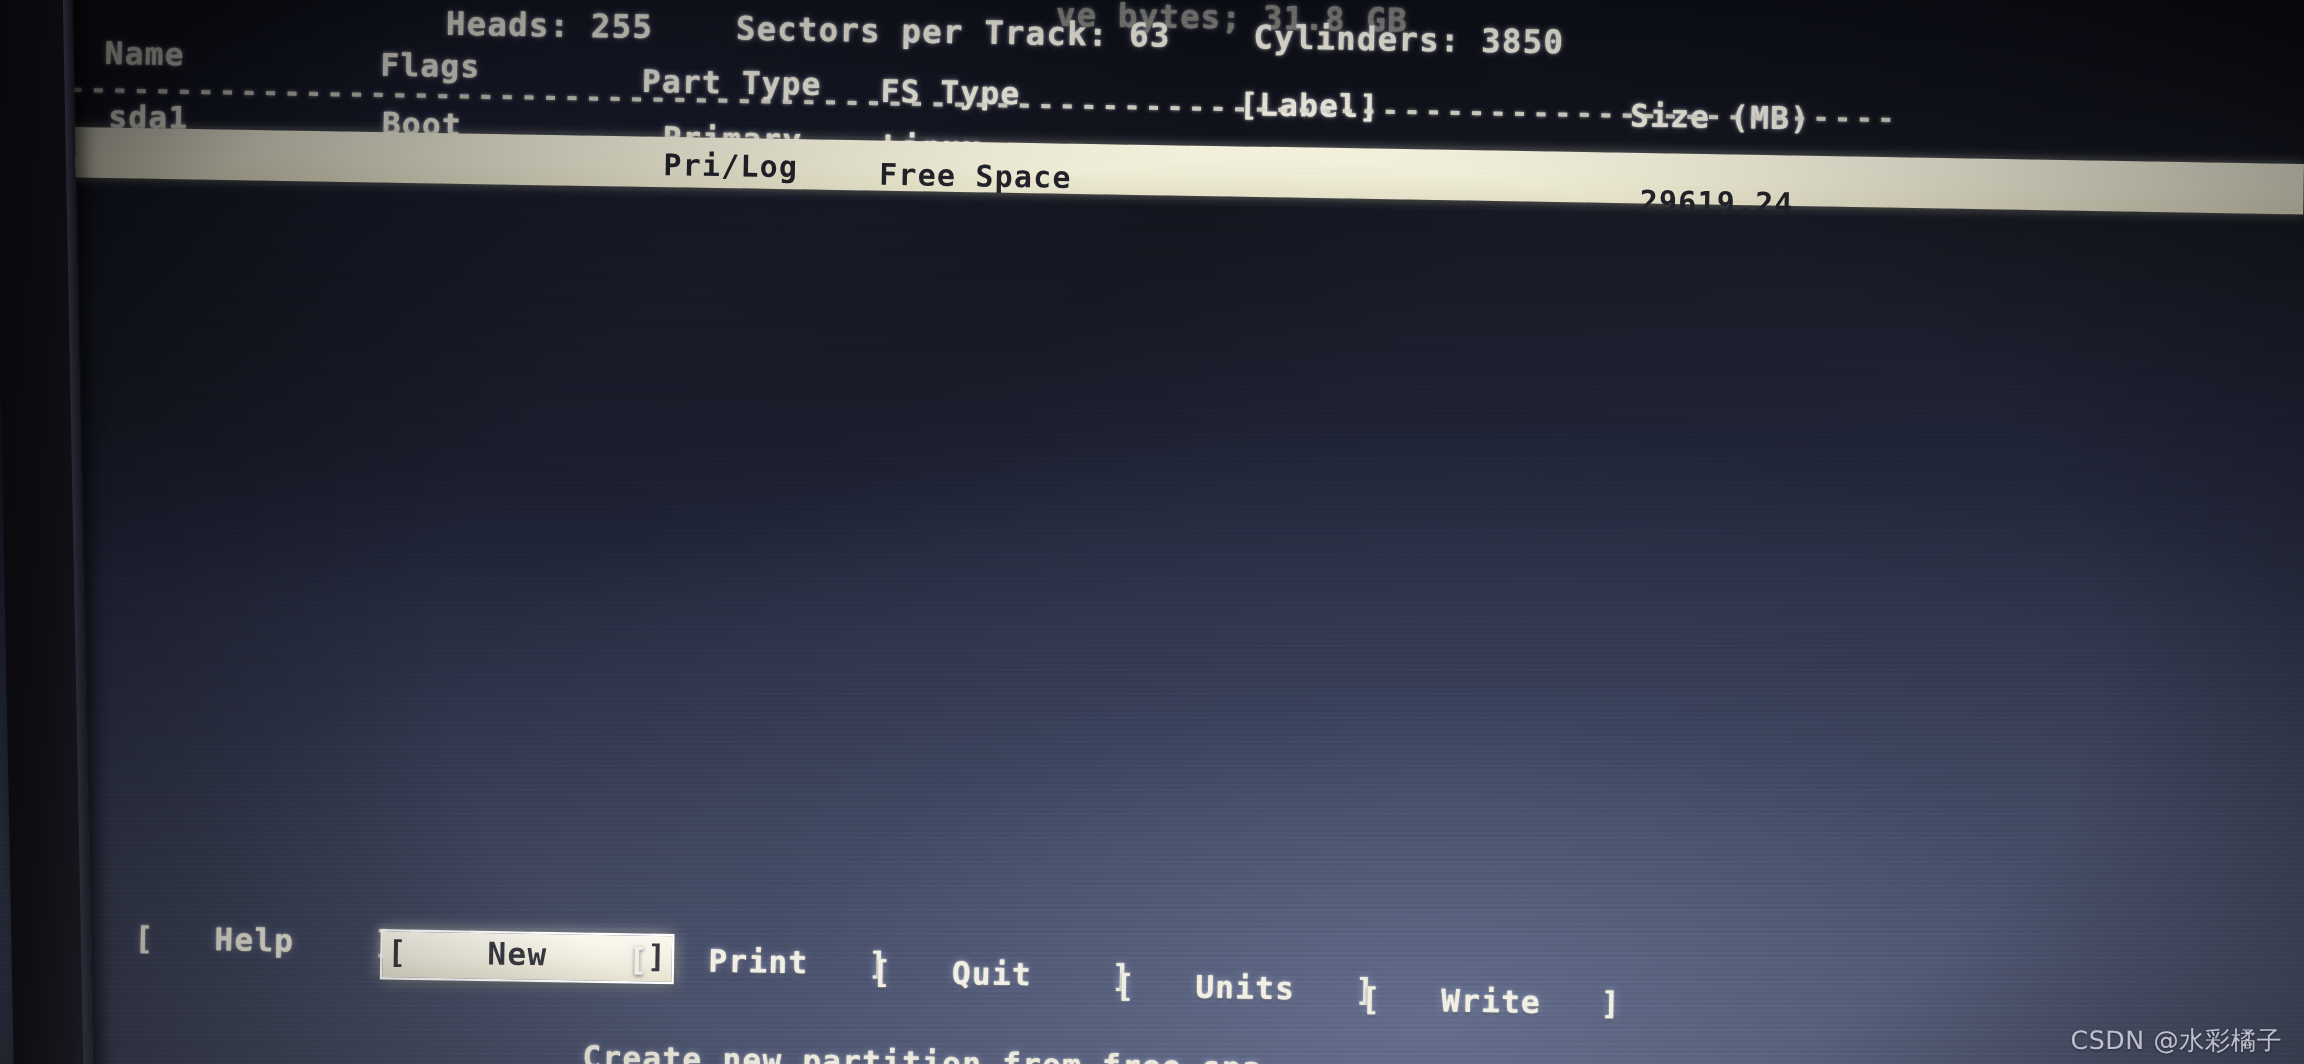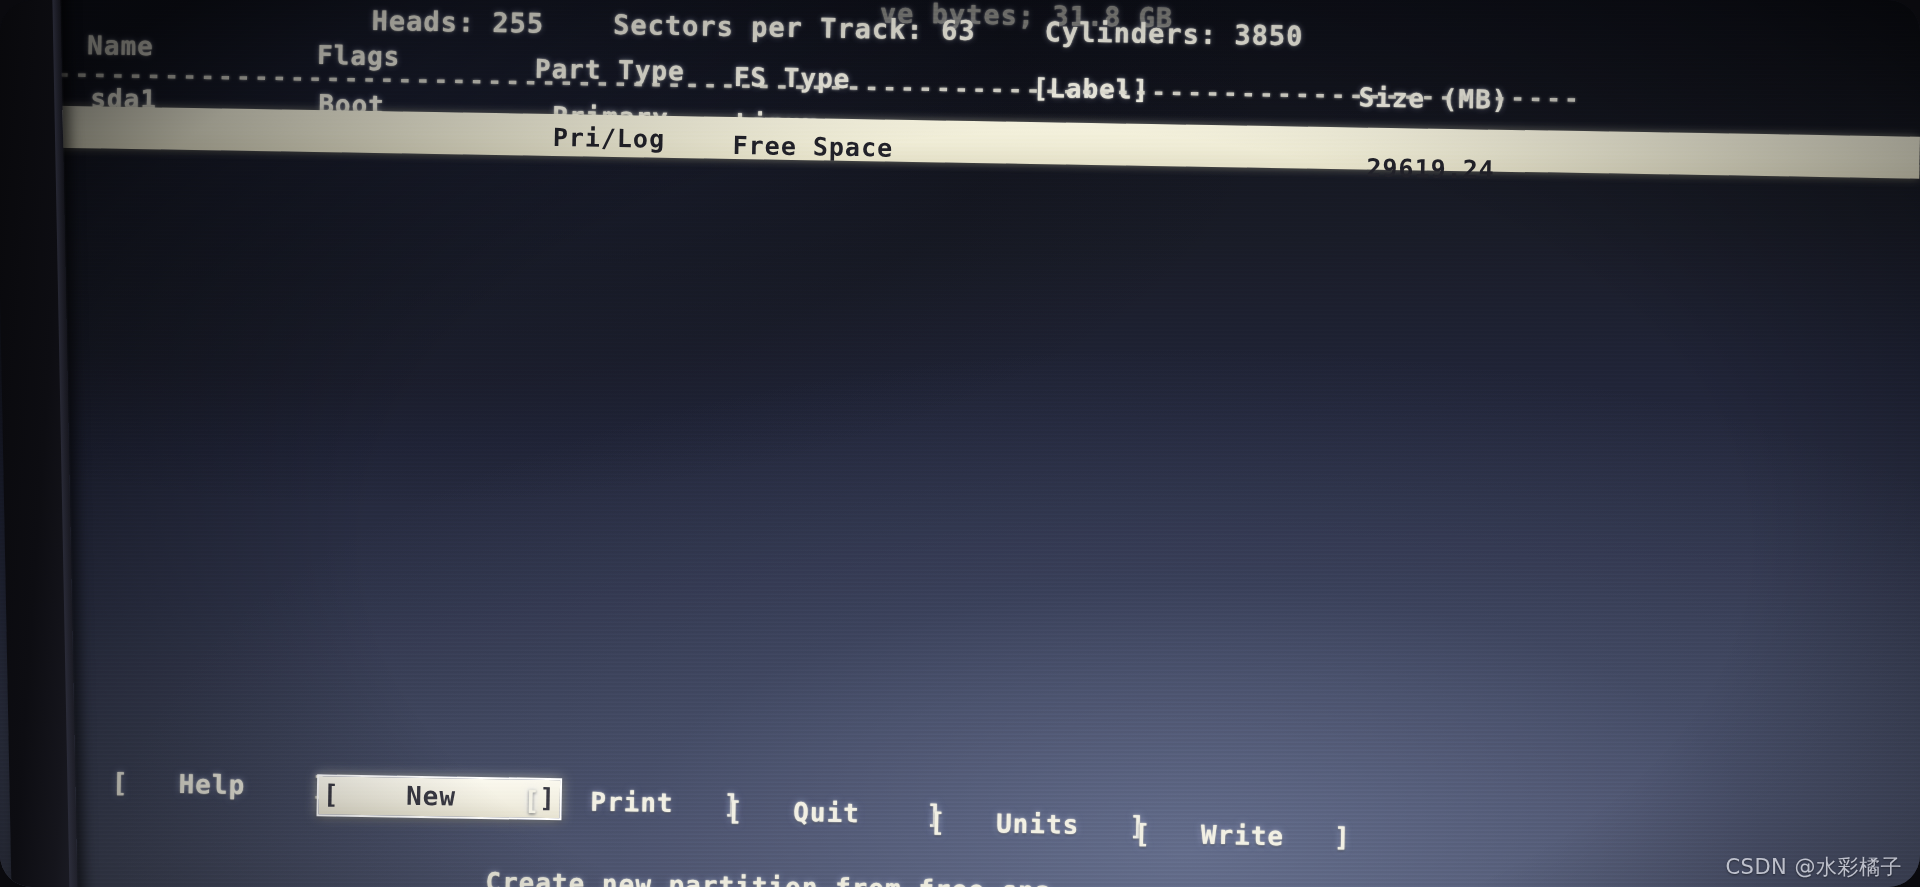--- a/index.html
+++ b/index.html
@@ -16,21 +16,20 @@
   }
 
   
   #photo {
     position: absolute;
     inset: 0;
     width: 1920px;
     height: 887px;
     overflow: hidden;
     background: #101018;
-    border-radius: 32px;
   }
 
   
   #screen {
     position: absolute;
     left: 0; top: 0;
     width: 1920px;
     height: 887px;
     background:
       radial-gradient(ellipse 1500px 700px at 62% 96%, rgba(128,140,178,0.50) 0%, rgba(96,108,148,0.22) 38%, rgba(0,0,0,0) 72%),

